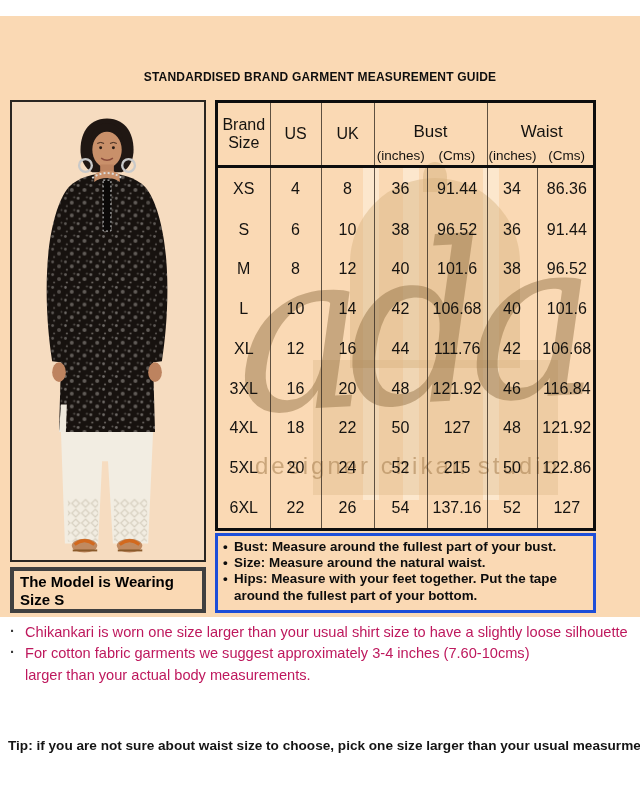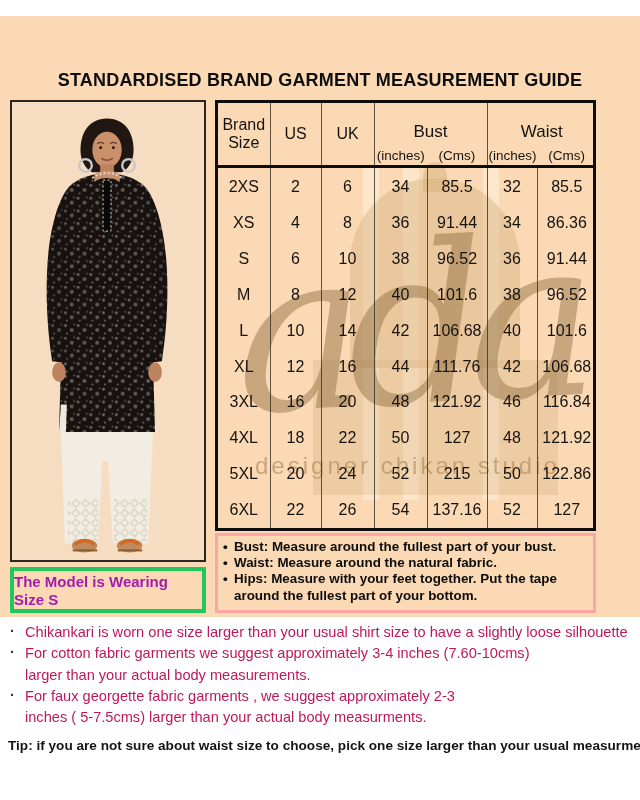--- a/index.html
+++ b/index.html
@@ -1,48 +1,48 @@
 <!DOCTYPE html>
 <html><head>
 <meta charset="utf-8">
 <style>
   html,body{margin:0;padding:0;}
   body{width:640px;height:800px;background:#ffffff;font-family:"Liberation Sans",sans-serif;position:relative;overflow:hidden;color:#111;}
   .peach-band{position:absolute;left:0;top:16px;width:640px;height:601px;background:#FAD9B4;z-index:0;}
-  .title{position:absolute;left:0;top:70px;width:640px;text-align:center;font-size:18px;font-weight:bold;letter-spacing:.2px;color:#0e0e0e;z-index:5;}
+  .title{position:absolute;left:0;top:70px;width:640px;text-align:center;font-size:12px;font-weight:bold;letter-spacing:.2px;color:#0e0e0e;z-index:5;}
 
   
   .watermark{position:absolute;left:235px;top:160px;width:375px;height:350px;z-index:1;pointer-events:none;overflow:visible;}
   .wm-stripe{position:absolute;top:5px;height:335px;width:16px;background:rgba(253,243,226,.55);}
   .wm-dome{position:absolute;left:115px;top:18px;width:170px;height:190px;background:rgba(214,178,126,.45);border-radius:90px 90px 0 0;}
   .wm-dome-tip{position:absolute;left:188px;top:2px;width:24px;height:30px;background:rgba(214,178,126,.5);border-radius:50% 50% 0 0;}
   .wm-base{position:absolute;left:78px;top:200px;width:245px;height:135px;background:rgba(214,178,126,.32);}
   .wm-script{position:absolute;left:0px;top:68px;font:italic 400 220px/0.9 "DejaVu Serif",serif;letter-spacing:-20px;color:rgba(140,106,62,.45);transform:rotate(-3deg);}
   .wm-sub{position:absolute;left:20px;top:292px;width:360px;font-size:24px;letter-spacing:3px;color:rgba(176,139,92,.65);white-space:nowrap;}
 
   
   .photo-box{position:absolute;left:10px;top:100px;width:196px;height:462px;border:2px solid #2a2622;background:#F6DCC0;z-index:5;box-sizing:border-box;}
   .photo-box svg{display:block;width:100%;height:100%;}
 
-  .model-note{position:absolute;left:10px;top:567px;width:196px;height:46px;border:4px solid #22c55e;box-sizing:border-box;z-index:5;
-    font-size:15px;font-weight:bold;line-height:1.22;padding:2px 0;color:#a21caf;}
+  .model-note{position:absolute;left:10px;top:567px;width:196px;height:46px;border:4px solid #404040;box-sizing:border-box;z-index:5;
+    font-size:15px;font-weight:bold;line-height:1.22;padding:2px 6px;color:#000000;}
 
   
   .table-box{position:absolute;left:215px;top:100px;width:381px;height:431px;border:3px solid #0d0d0d;box-sizing:border-box;z-index:5;}
   table{width:100%;height:100%;border-collapse:collapse;table-layout:fixed;background:transparent;border-radius:13px;}
   th,td{border-left:1px solid rgba(55,45,35,.8);padding:0;text-align:center;font-weight:normal;background:transparent;color:#151310;}
   th:first-child,td:first-child{border-left:none;}
   thead th{height:62px;font-size:16px;border-bottom:3px solid #0d0d0d;vertical-align:middle;}
   .hdr-group-title{font-size:17px;margin-top:16px;}
   .hdr-units{display:flex;font-size:13.5px;margin-top:6px;}
   .hdr-units span{white-space:nowrap;}
   tbody td{font-size:16px;vertical-align:middle;}
 
   
-  .notes-box{position:absolute;left:215px;top:533px;width:381px;height:80px;border:3px solid #fca5a5;box-sizing:border-box;z-index:5;
+  .notes-box{position:absolute;left:215px;top:533px;width:381px;height:80px;border:3px solid #1d4ed8;box-sizing:border-box;z-index:5;
     padding:3px 2px 2px 5px;}
   .notes-box ul{margin:0;padding:0;list-style:none;}
   .notes-box li{position:relative;padding-left:11px;font-size:13.4px;font-weight:bold;line-height:1.21;color:#0d0d0d;}
   .notes-box li::before{content:"\2022";position:absolute;left:0;top:0;}
 
   
   .guidelines{position:absolute;left:8px;top:622px;width:628px;z-index:5;}
   .guidelines ul{margin:0;padding:0;list-style:none;}
   .guidelines li{position:relative;padding-left:17px;font-size:14.6px;line-height:1.46;color:#be185d;white-space:pre-line;}
   .guidelines li::before{content:"\00b7";position:absolute;left:2px;top:-1px;font-weight:bold;color:#3a3a3a;}
@@ -159,29 +159,20 @@
           <div class="hdr-group-title">Waist</div>
           <div class="hdr-units">
             <span style="width:46%">(inches)</span>
             <span style="width:54%">(Cms)</span>
           </div>
         </th>
       </tr>
     </thead>
     <tbody>
         <tr>
-          <td>2XS</td>
-          <td>2</td>
-          <td>6</td>
-          <td>34</td>
-          <td>85.5</td>
-          <td>32</td>
-          <td>85.5</td>
-        </tr>
-        <tr>
           <td>XS</td>
           <td>4</td>
           <td>8</td>
           <td>36</td>
           <td>91.44</td>
           <td>34</td>
           <td>86.36</td>
         </tr>
         <tr>
           <td>S</td>
@@ -255,28 +246,26 @@
           <td>52</td>
           <td>127</td>
         </tr>
       </tbody>
   </table>
 </div>
 
 <div class="notes-box">
   <ul>
       <li>Bust: Measure around the fullest part of your bust.</li>
-      <li>Waist: Measure around the natural fabric.</li>
+      <li>Size: Measure around the natural waist.</li>
       <li>Hips: Measure with your feet together. Put the tape around the fullest part of your bottom.</li>
     </ul>
 </div>
 
 <div class="guidelines">
   <ul>
       <li>Chikankari is worn one size larger than your usual shirt size to have a slightly loose silhouette</li>
       <li>For cotton fabric garments we suggest approximately 3-4 inches (7.60-10cms)
 larger than your actual body measurements.</li>
-      <li>For faux georgette fabric garments , we suggest approximately 2-3
-inches ( 5-7.5cms)  larger than your actual body measurments.</li>
     </ul>
 </div>
 
 <div class="tip">Tip:  if you are not sure about waist size to choose, pick one size larger than your usual measurments</div>
 
 </body></html>

